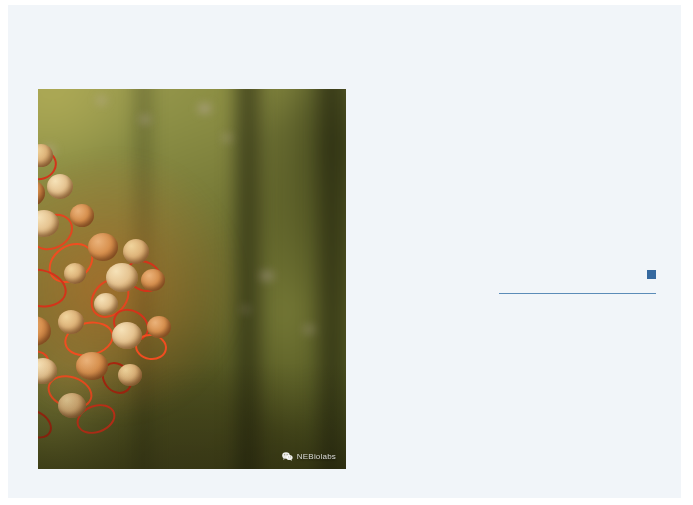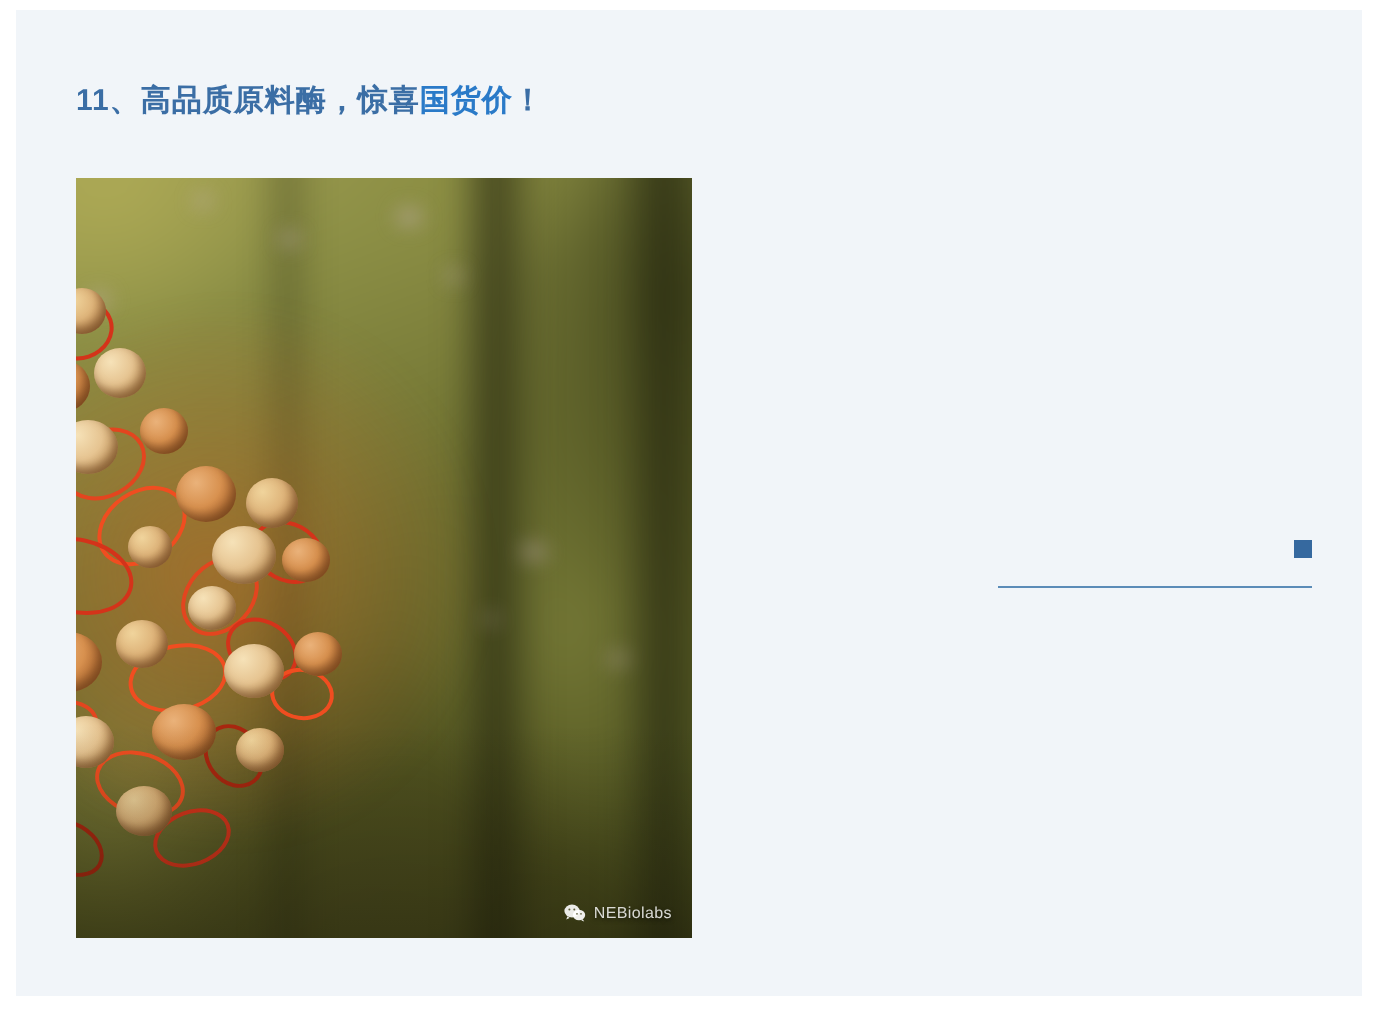--- a/index.html
+++ b/index.html
@@ -161,23 +161,20 @@
     width: 157px;
     height: 0;
     border-top: 1.6px solid #5b8cb8;
   }
 </style>
 </head>
 <body>
 
 <div id="page-root">
 
-  <div class="heading">
-    <span>11、</span><span>高品质原料酶，惊喜</span><span class="accent">国货价</span><span>！</span>
-  </div>
 
   <div class="figure-block">
     <div class="figure-canvas">
 
       <div class="bg-layer"></div>
 
       <div class="stalk" style="left:62%; width:13%;"></div>
       <div class="stalk" style="left:88%; width:16%;"></div>
       <div class="stalk" style="left:30%; width:9%; opacity:.45;"></div>
 

